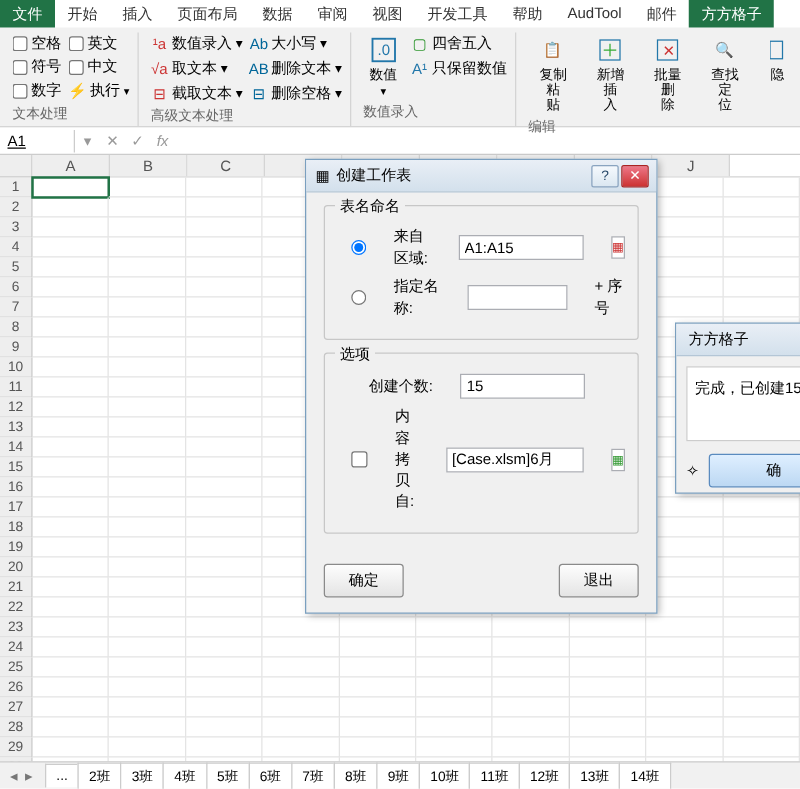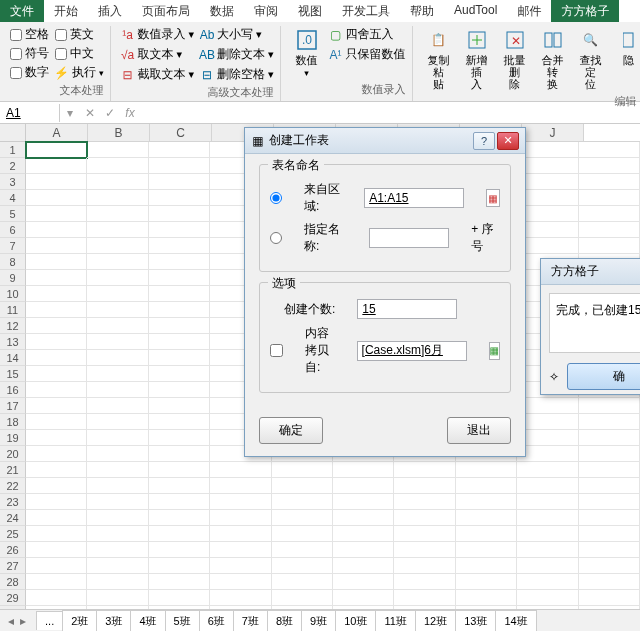--- a/index.html
+++ b/index.html
@@ -6,21 +6,21 @@
 body{background:#fff;width:640px;height:631px;overflow:hidden;position:relative;}
 
 .menubar{display:flex;background:#fff;height:22px;align-items:stretch;}
 .menubar .mi{padding:3px 10px;color:#333;}
 .menubar .mi.file{background:#217346;color:#fff;}
 .menubar .mi.active{background:#217346;color:#fff;}
 
 .ribbon{background:#f1f1f1;border-bottom:1px solid #ccc;padding:4px 4px 0 4px;height:80px;display:flex;gap:4px;}
 .group{border-right:1px solid #d4d4d4;padding:0 6px 2px 6px;display:flex;flex-direction:column;justify-content:space-between;}
 .group-body{display:flex;gap:6px;align-items:flex-start;}
-.group-label{text-align:right;color:#666;font-size:11px;padding:2px 0;}
+.group-label{text-align:left;color:#666;font-size:11px;padding:2px 0;}
 .chkcol{display:flex;flex-direction:column;gap:2px;}
 .chk{display:flex;align-items:center;gap:3px;white-space:nowrap;}
 .chk input{width:12px;height:12px;}
 .vbtn{display:flex;flex-direction:column;align-items:center;gap:2px;padding:2px 4px;}
 .vbtn .ic{width:24px;height:24px;display:flex;align-items:center;justify-content:center;}
 .vbtn .lbl{font-size:11px;text-align:center;line-height:12px;}
 .txtitem{display:flex;align-items:center;gap:3px;white-space:nowrap;font-size:11px;}
 .txtcol{display:flex;flex-direction:column;gap:3px;}
 .small-ic{width:14px;height:14px;display:inline-flex;align-items:center;justify-content:center;}
 
@@ -45,24 +45,24 @@
 .nav span{padding:0 2px;}
 .stab{padding:3px 8px;border:1px solid #ccc;border-bottom:none;background:#fff;margin-right:-1px;white-space:nowrap;font-size:11px;}
 
 .dialog{position:absolute;background:#f0f0f0;border:1px solid #7a9fbf;box-shadow:2px 2px 6px rgba(0,0,0,.3);}
 .dlg1{left:244px;top:127px;width:282px;}
 .titlebar{background:linear-gradient(#e9eff6,#d3e0ec);height:26px;display:flex;align-items:center;padding:0 6px;border-bottom:1px solid #b4c6d6;}
 .titlebar .ttl{flex:1;padding-left:4px;}
 .tbtn{width:22px;height:18px;margin-left:2px;border:1px solid #8aa4c0;border-radius:2px;display:flex;align-items:center;justify-content:center;background:linear-gradient(#f5f9fd,#dbe7f1);color:#2a4b6b;font-size:11px;}
 .tbtn.close{background:linear-gradient(#e78,#c33);color:#fff;border-color:#a22;}
 .dlgbody{padding:10px 14px;}
-.fs{border:1px solid #c7c7c7;border-radius:3px;padding:10px 10px 10px 10px;margin-bottom:10px;position:relative;}
+.fs{border:1px solid #c7c7c7;border-radius:3px;padding:10px 10px 10px 21px;margin-bottom:10px;position:relative;}
 .fs-title{position:absolute;top:-8px;left:8px;background:#f0f0f0;padding:0 4px;}
 .frow{display:flex;align-items:center;gap:22px;margin:6px 0;}
-.frow input[type=text]{border:1px solid #abadb3;padding:2px 4px;background:#fff;height:20px;text-decoration:underline;}
+.frow input[type=text]{border:1px solid #abadb3;padding:2px 4px;background:#fff;height:20px;}
 .radio{width:12px;height:12px;}
 .picker{width:18px;height:18px;border:1px solid #abadb3;background:#fff;display:flex;align-items:center;justify-content:center;}
 .btnrow{display:flex;justify-content:space-between;padding:4px 14px 12px;}
 .btn{min-width:64px;padding:4px 14px;background:linear-gradient(#fdfdfd,#e4e4e4);border:1px solid #8a8a8a;border-radius:3px;text-align:center;}
 
 .dlg2{left:540px;top:258px;width:140px;overflow:hidden;}
 .dlg2 .msg{background:#fff;border:1px solid #ccc;margin:8px;padding:8px 6px;height:60px;}
 svg{display:block;}
 </style>
 </head>
@@ -181,30 +181,20 @@
         </div>
       <div class="vbtn">
           <span class="ic">
             <svg width="22" height="22">
               <rect x="3" y="3" width="16" height="16" fill="none" stroke="#27a"></rect>
               <text x="7" y="16" font-size="12" fill="#c33">✕</text>
             </svg>
           </span>
           <span class="lbl" style="white-space:pre-line">批量删
 除</span>
-        </div>
-      <div class="vbtn">
-          <span class="ic">
-            <svg width="22" height="22">
-              <rect x="3" y="4" width="7" height="14" fill="none" stroke="#27a"></rect>
-              <rect x="12" y="4" width="7" height="14" fill="none" stroke="#27a"></rect>
-            </svg>
-          </span>
-          <span class="lbl" style="white-space:pre-line">合并转
-换</span>
         </div>
       <div class="vbtn">
           <span class="ic">🔍</span>
           <span class="lbl" style="white-space:pre-line">查找定
 位</span>
         </div>
       <div class="vbtn" style="margin-right:-8px">
           <span class="ic">
             <svg width="12" height="22">
               <rect x="0" y="4" width="10" height="14" fill="none" stroke="#27a"></rect>

